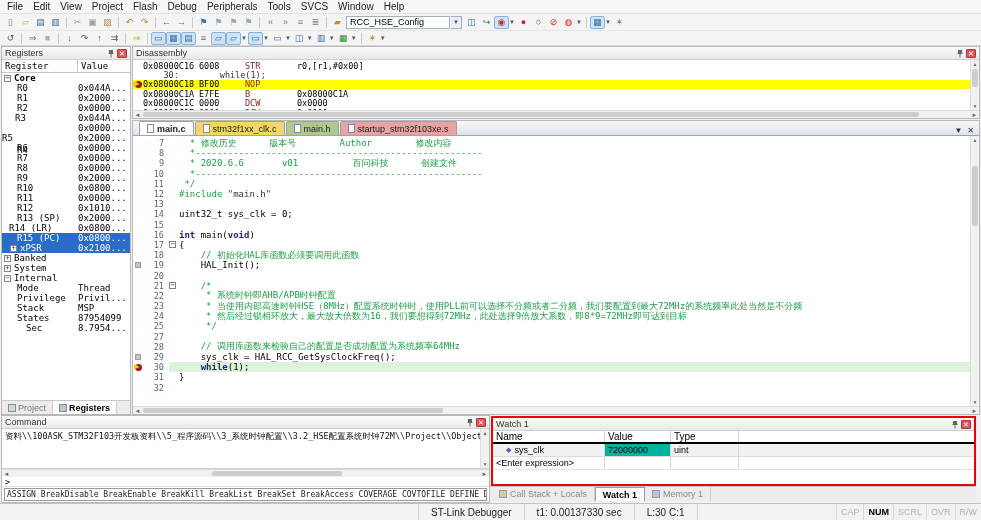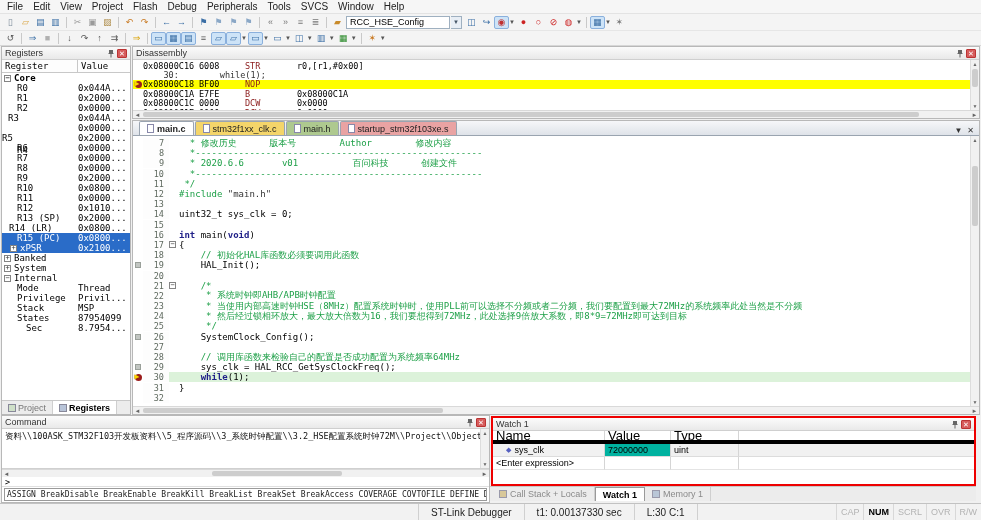--- a/index.html
+++ b/index.html
@@ -100,21 +100,21 @@
   .cmd{width:489px;flex:none;margin-left:1px}
   .cmdout{flex:1;display:flex;min-height:0;border-bottom:1px solid #d0d0d0}
   .cmdtext{flex:1;overflow:hidden;font:8.5px "DejaVu Sans Mono",monospace;padding:2px 3px;white-space:nowrap;color:#111}
   .cmdprompt{height:10px;flex:none;font:8.5px "DejaVu Sans Mono",monospace;padding:0 3px;border-bottom:1px solid #e0e0e0}
   .cmdassist{height:13px;flex:none;margin:1px 2px;border:1px solid #9a9a9a;background:#fff;font:8px "DejaVu Sans Mono",monospace;padding:1px 2px;overflow:hidden;white-space:nowrap;color:#222}
 
   .watchwrap{flex:1;display:flex;flex-direction:column;min-width:0}
   .watch-red{border:2px solid #ee0000;margin:1px 5px 0 1px;height:70px;background:#fff;display:flex;flex-direction:column}
   .wtable{flex:1;font-size:9px;overflow:hidden}
   .wrow{display:flex;height:13px;align-items:stretch}
-  .wrow.hdr{border-bottom:4px solid #000000;font-size:13px}
+  .wrow.hdr{border-bottom:2px solid #000000;font-size:10px}
   .wcell{padding:1px 3px;border-right:1px solid #d5d5d5;display:flex;align-items:center;overflow:hidden;white-space:nowrap}
   .wc-name{width:112px;flex:none}
   .wc-val{width:66px;flex:none}
   .wc-type{width:68px;flex:none}
   .wc-fill{flex:1;border-right:none}
   .wrow.r0 .wcell{background:#f1f1f1;border-bottom:1px solid #dcdcdc}
   .wrow.r0 .wc-val{background:#00b2a0;color:#000}
   .wrow.r1 .wcell{border-bottom:1px solid #e4e4e4}
   .wrow.r1 .wc-name{}
   .witem-ic{color:#5560c0;font-size:7px;margin:0 3px 0 10px}
@@ -244,21 +244,21 @@
       </div>
       <div class="reghdr">
         <span class="rh1">Register</span>
         <span class="rh2">Value</span>
       </div>
       <div class="regtree" id="regtree">
           <div class="rrow bold"><span class="rlab" style="padding-left: 2px;"><span class="exp">−</span><span>Core</span></span><span class="rval"></span></div>
           <div class="rrow"><span class="rlab" style="padding-left: 15px;"><span>R0</span></span><span class="rval">0x044A...</span></div>
           <div class="rrow"><span class="rlab" style="padding-left: 15px;"><span>R1</span></span><span class="rval">0x2000...</span></div>
           <div class="rrow"><span class="rlab" style="padding-left: 15px;"><span>R2</span></span><span class="rval">0x0000...</span></div>
-          <div class="rrow"><span class="rlab" style="padding-left: 6px;"><span>R3</span></span><span class="rval">0x044A...</span></div>
+          <div class="rrow"><span class="rlab" style="padding-left: 13px;"><span>R3</span></span><span class="rval">0x044A...</span></div>
           <div class="rrow"><span class="rlab" style="padding-left: 15px; margin-top: 44px;"><span>R4</span></span><span class="rval">0x0000...</span></div>
           <div class="rrow"><span class="rlab" style=""><span>R5</span></span><span class="rval">0x2000...</span></div>
           <div class="rrow"><span class="rlab" style="padding-left: 15px;"><span>R6</span></span><span class="rval">0x0000...</span></div>
           <div class="rrow"><span class="rlab" style="padding-left: 15px;"><span>R7</span></span><span class="rval">0x0000...</span></div>
           <div class="rrow"><span class="rlab" style="padding-left: 15px;"><span>R8</span></span><span class="rval">0x0000...</span></div>
           <div class="rrow"><span class="rlab" style="padding-left: 15px;"><span>R9</span></span><span class="rval">0x2000...</span></div>
           <div class="rrow"><span class="rlab" style="padding-left: 15px;"><span>R10</span></span><span class="rval">0x0800...</span></div>
           <div class="rrow"><span class="rlab" style="padding-left: 15px;"><span>R11</span></span><span class="rval">0x0000...</span></div>
           <div class="rrow"><span class="rlab" style="padding-left: 15px;"><span>R12</span></span><span class="rval">0x1010...</span></div>
           <div class="rrow"><span class="rlab" style="padding-left: 15px;"><span>R13 (SP)</span></span><span class="rval">0x2000...</span></div>
@@ -499,30 +499,20 @@
               </div>
               <div class="eline">
                 <span class="emargin"></span>
                 <span class="enum">25</span>
                 <span class="ebody">
                   <span class="efold"></span>
                   <span class="ecode"><span class="cm">     */</span></span>
                 </span>
               </div>
               <div class="eline">
-                <span class="emargin">
-                  <span class="emark"></span>
-                </span>
-                <span class="enum">26</span>
-                <span class="ebody">
-                  <span class="efold"></span>
-                  <span class="ecode"><span>    SystemClock_Config();</span></span>
-                </span>
-              </div>
-              <div class="eline">
                 <span class="emargin"></span>
                 <span class="enum">27</span>
                 <span class="ebody">
                   <span class="efold"></span>
                   <span class="ecode"></span>
                 </span>
               </div>
               <div class="eline">
                 <span class="emargin"></span>
                 <span class="enum">28</span>

